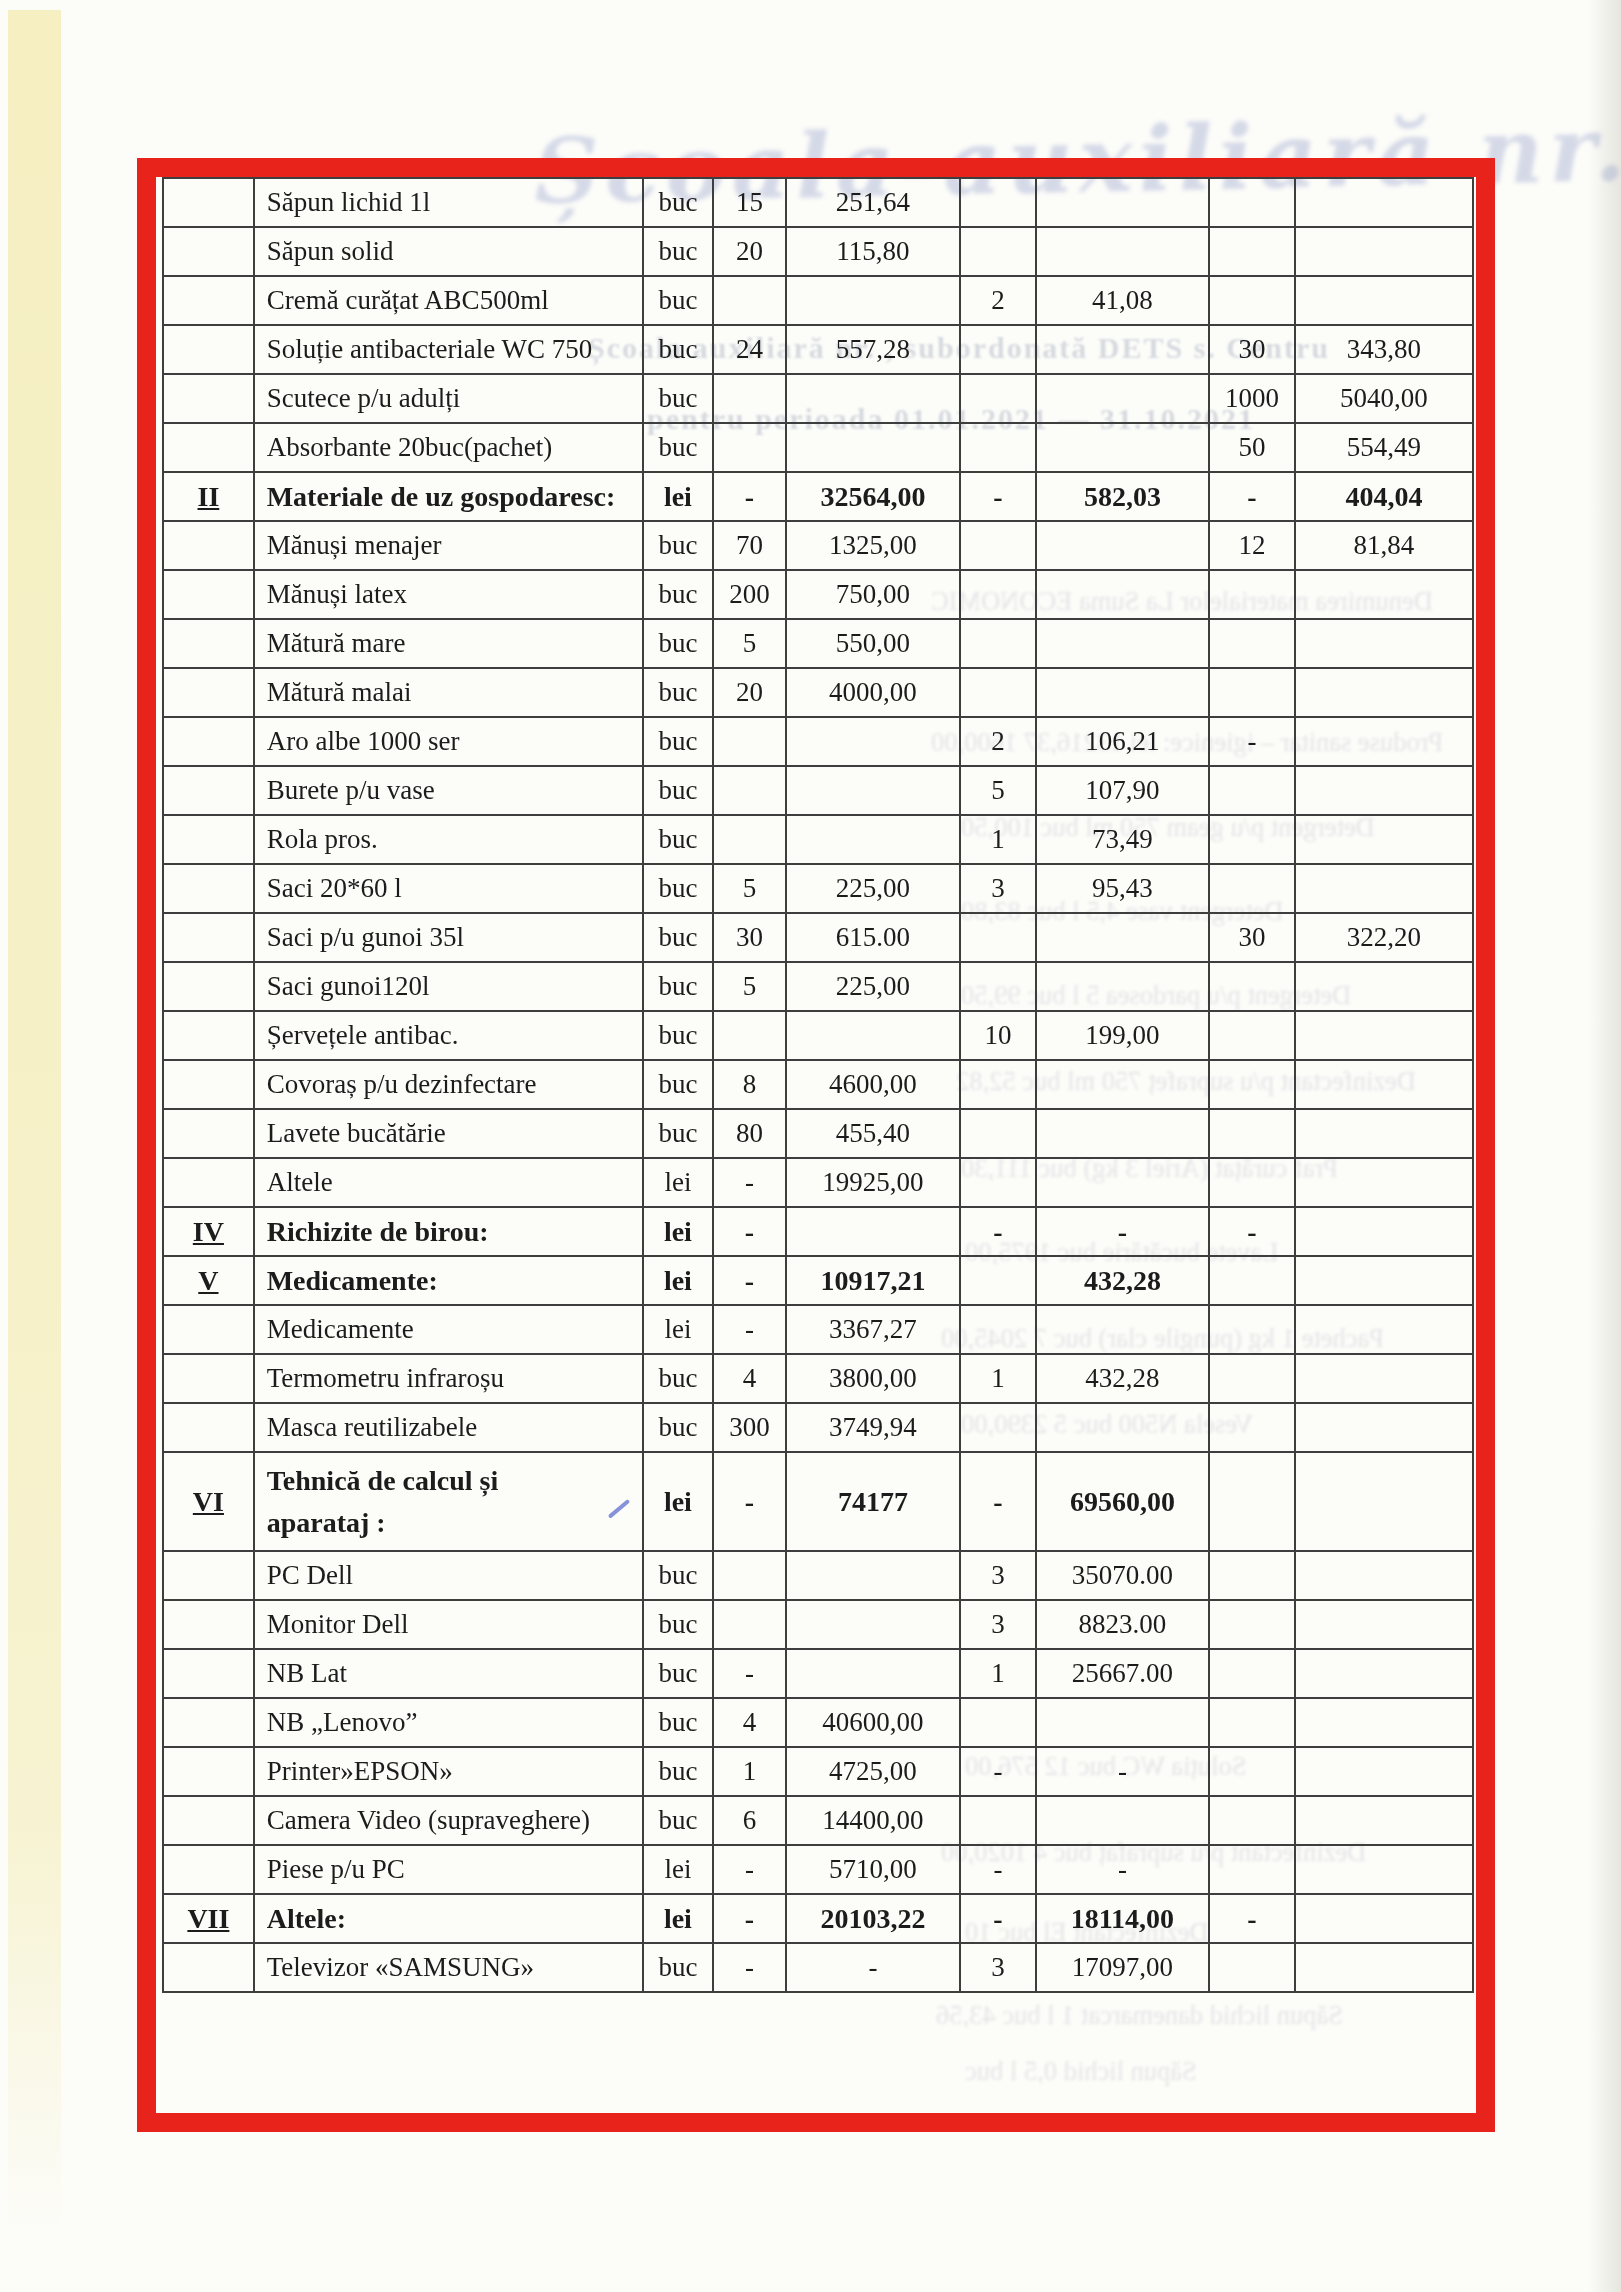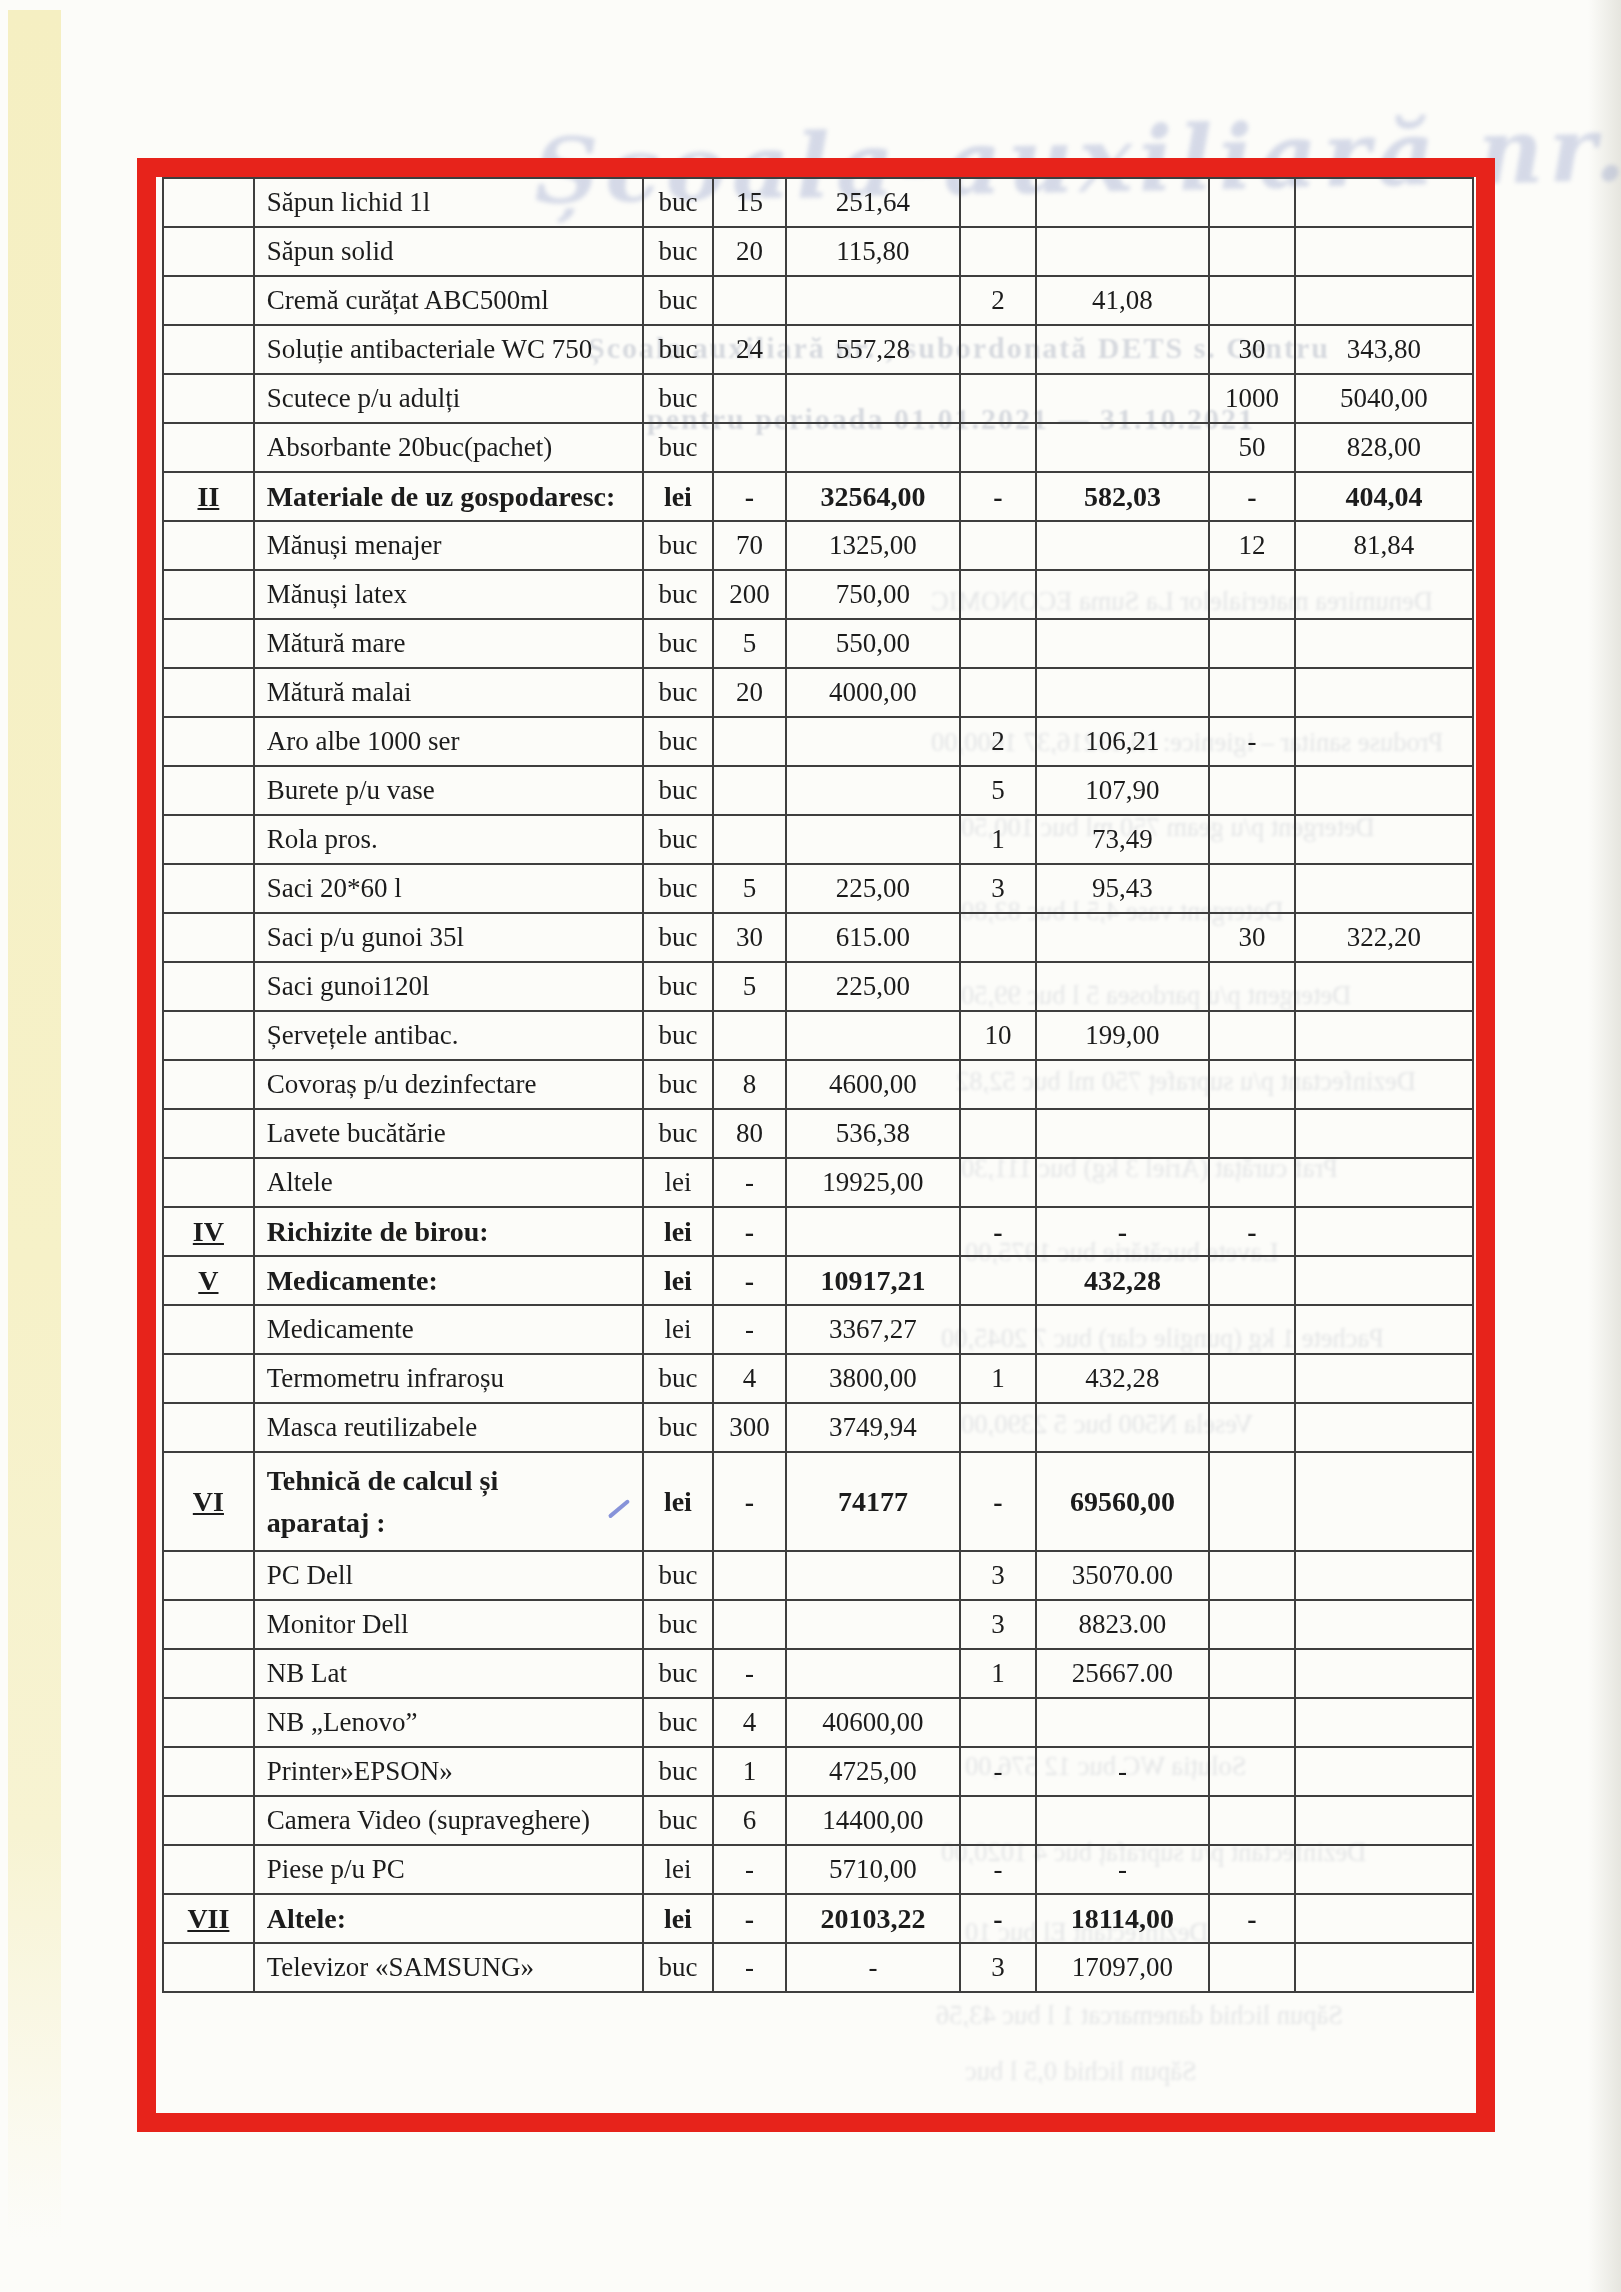--- a/index.html
+++ b/index.html
@@ -164,21 +164,21 @@
           </tr>
           <tr>
             <td></td>
             <td>Absorbante 20buc(pachet)</td>
             <td>buc</td>
             <td></td>
             <td></td>
             <td></td>
             <td></td>
             <td>50</td>
-            <td>828,00</td>
+            <td>554,49</td>
           </tr>
           <tr class="section">
             <td>II</td>
             <td>Materiale de uz gospodaresc:</td>
             <td>lei</td>
             <td>-</td>
             <td>32564,00</td>
             <td>-</td>
             <td>582,03</td>
             <td>-</td>
@@ -314,21 +314,21 @@
             <td></td>
             <td></td>
             <td></td>
             <td></td>
           </tr>
           <tr>
             <td></td>
             <td>Lavete bucătărie</td>
             <td>buc</td>
             <td>80</td>
-            <td>536,38</td>
+            <td>455,40</td>
             <td></td>
             <td></td>
             <td></td>
             <td></td>
           </tr>
           <tr>
             <td></td>
             <td>Altele</td>
             <td>lei</td>
             <td>-</td>

